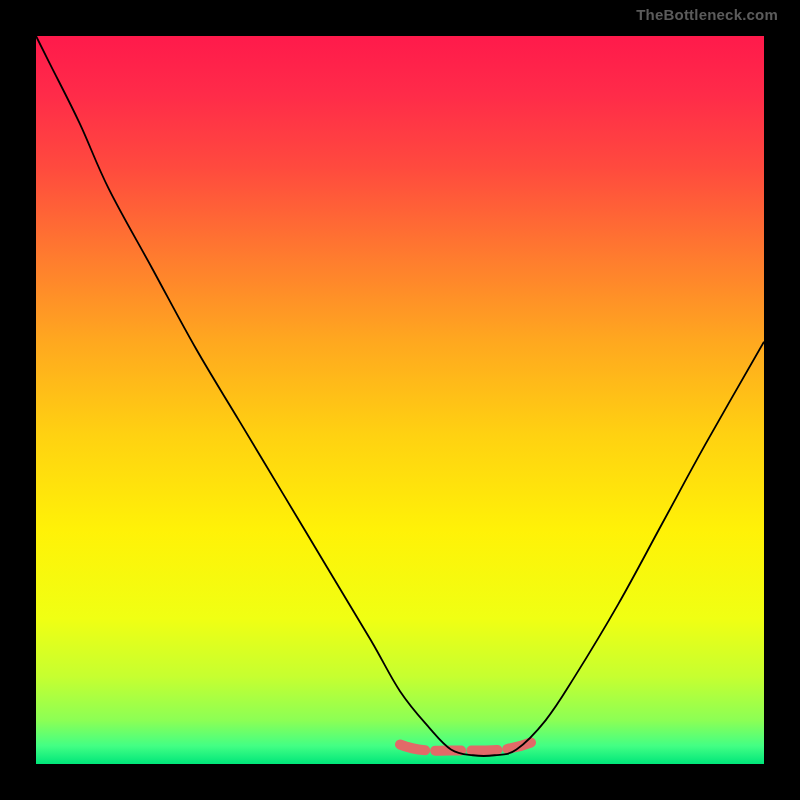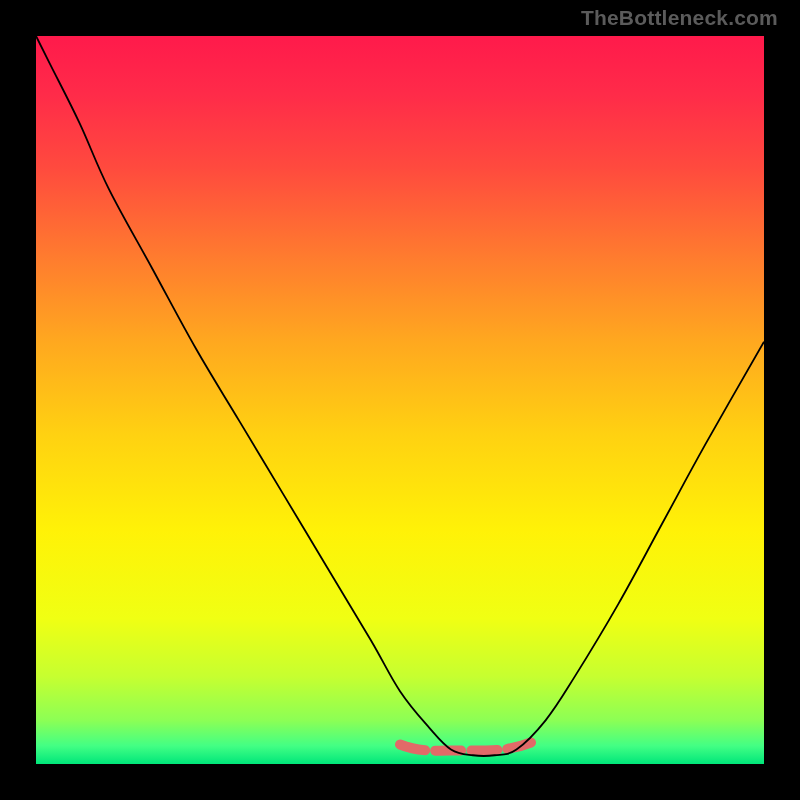--- a/index.html
+++ b/index.html
@@ -8,21 +8,21 @@
     position: absolute;
     top: 0; left: 0;
     width: 800px; height: 800px;
     background: #000;
   }
   .attribution {
     position: absolute;
     top: 6px;
     right: 22px;
     font-family: Arial, Helvetica, sans-serif;
-    font-size: 21px;
+    font-size: 15px;
     font-weight: 600;
     color: #5b5b5b;
     letter-spacing: 0.2px;
     user-select: none;
   }
   .plot {
     position: absolute;
     left: 36px;
     top: 36px;
     width: 728px;

